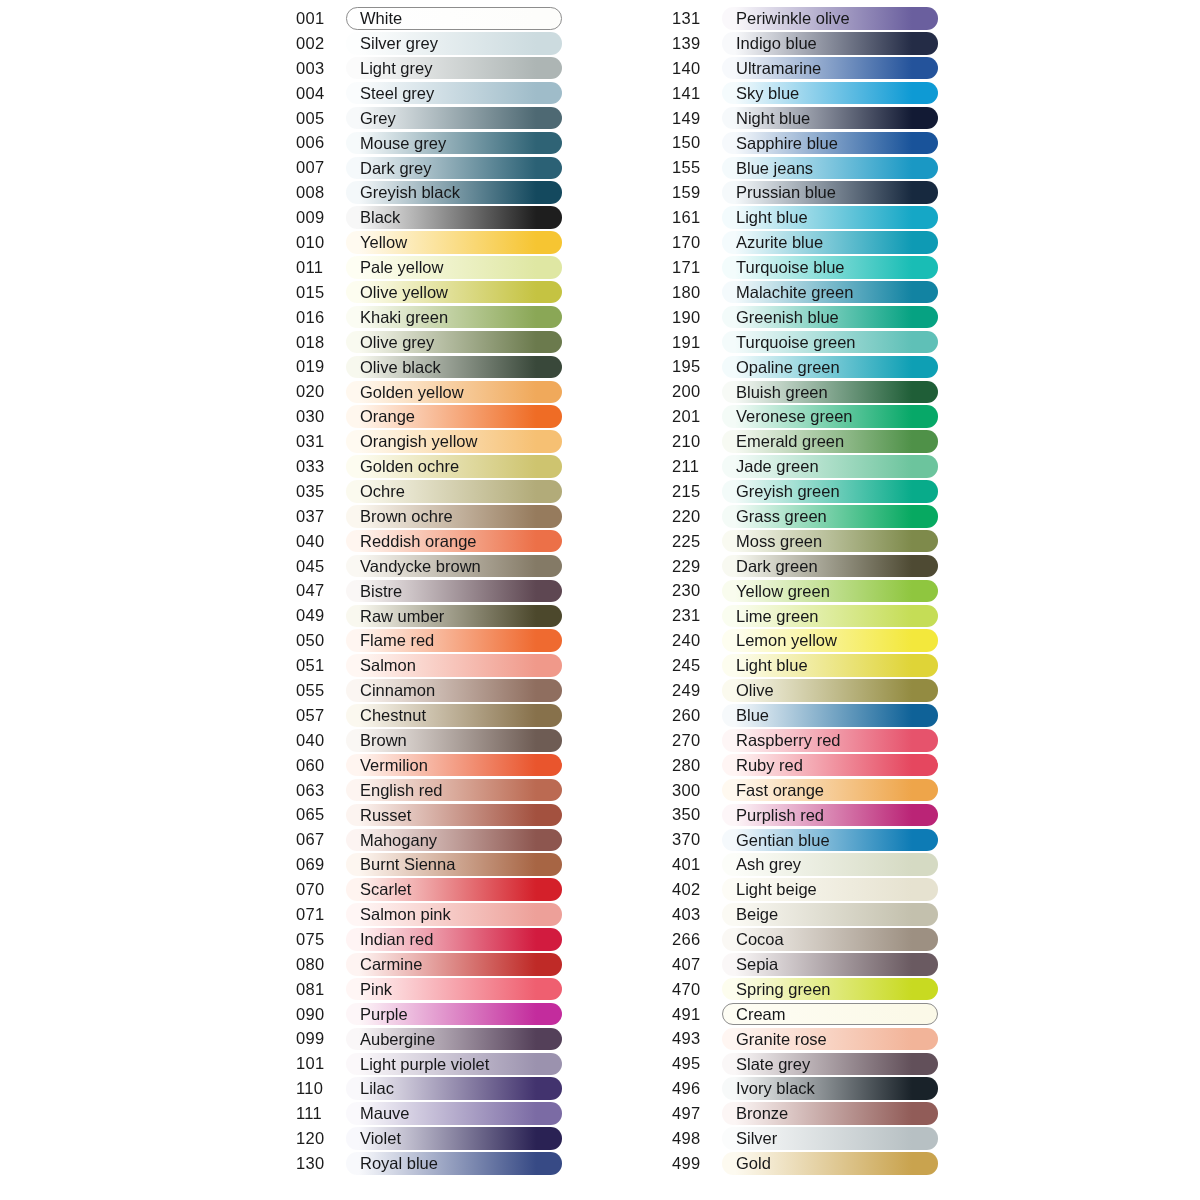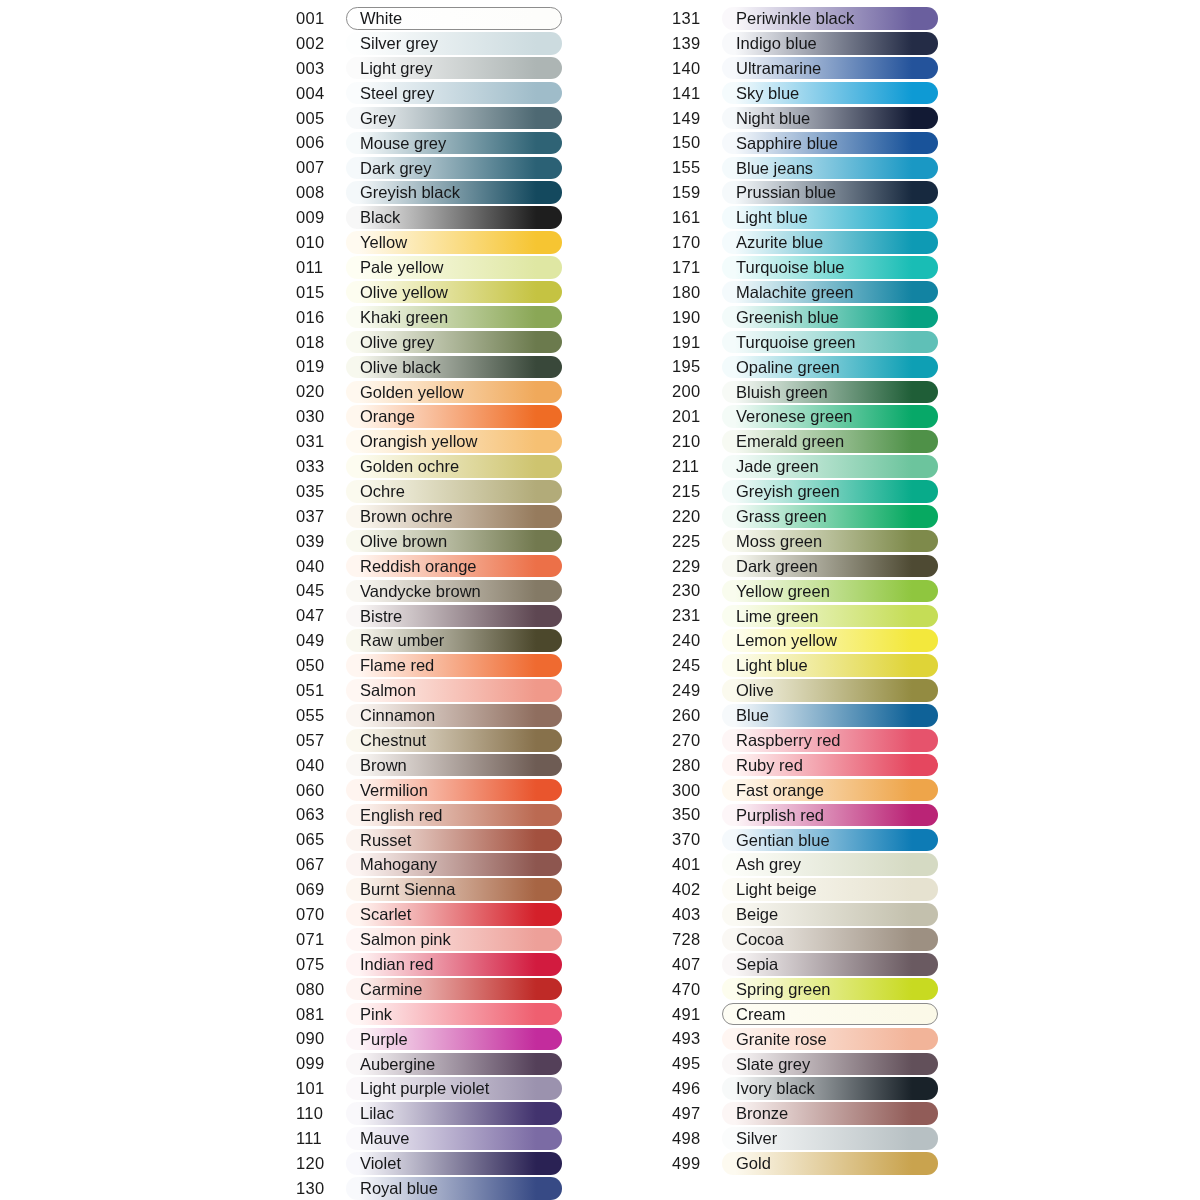--- a/index.html
+++ b/index.html
@@ -222,27 +222,20 @@
           </div>
         </div>
         <div class="swatch-row">
           <div class="code">037</div>
           <div class="bar-wrap">
             <div class="bar" style="background: linear-gradient(to right, rgb(251, 247, 239) 0%, rgb(251, 247, 239) 6%, rgb(150, 123, 93) 88%, rgb(150, 123, 93) 100%);"></div>
             <div class="name">Brown ochre</div>
           </div>
         </div>
         <div class="swatch-row">
-          <div class="code">039</div>
-          <div class="bar-wrap">
-            <div class="bar" style="background: linear-gradient(to right, rgb(249, 249, 239) 0%, rgb(249, 249, 239) 6%, rgb(114, 121, 79) 88%, rgb(114, 121, 79) 100%);"></div>
-            <div class="name">Olive brown</div>
-          </div>
-        </div>
-        <div class="swatch-row">
           <div class="code">040</div>
           <div class="bar-wrap">
             <div class="bar" style="background: linear-gradient(to right, rgb(255, 246, 240) 0%, rgb(255, 246, 240) 6%, rgb(236, 112, 72) 88%, rgb(236, 112, 72) 100%);"></div>
             <div class="name">Reddish orange</div>
           </div>
         </div>
         <div class="swatch-row">
           <div class="code">045</div>
           <div class="bar-wrap">
             <div class="bar" style="background: linear-gradient(to right, rgb(250, 248, 243) 0%, rgb(250, 248, 243) 6%, rgb(132, 122, 102) 88%, rgb(132, 122, 102) 100%);"></div>
@@ -416,21 +409,21 @@
             <div class="bar" style="background: linear-gradient(to right, rgb(248, 249, 252) 0%, rgb(248, 249, 252) 6%, rgb(55, 74, 133) 88%, rgb(55, 74, 133) 100%);"></div>
             <div class="name">Royal blue</div>
           </div>
         </div>
       </div>
     <div class="column right">
         <div class="swatch-row">
           <div class="code">131</div>
           <div class="bar-wrap">
             <div class="bar" style="background: linear-gradient(to right, rgb(250, 248, 251) 0%, rgb(250, 248, 251) 6%, rgb(106, 95, 158) 88%, rgb(106, 95, 158) 100%);"></div>
-            <div class="name">Periwinkle black</div>
+            <div class="name">Periwinkle olive</div>
           </div>
         </div>
         <div class="swatch-row">
           <div class="code">139</div>
           <div class="bar-wrap">
             <div class="bar" style="background: linear-gradient(to right, rgb(248, 249, 251) 0%, rgb(248, 249, 251) 6%, rgb(36, 44, 70) 88%, rgb(36, 44, 70) 100%);"></div>
             <div class="name">Indigo blue</div>
           </div>
         </div>
         <div class="swatch-row">
@@ -672,21 +665,21 @@
           </div>
         </div>
         <div class="swatch-row">
           <div class="code">403</div>
           <div class="bar-wrap">
             <div class="bar" style="background: linear-gradient(to right, rgb(251, 250, 244) 0%, rgb(251, 250, 244) 6%, rgb(195, 192, 173) 88%, rgb(195, 192, 173) 100%);"></div>
             <div class="name">Beige</div>
           </div>
         </div>
         <div class="swatch-row">
-          <div class="code">728</div>
+          <div class="code">266</div>
           <div class="bar-wrap">
             <div class="bar" style="background: linear-gradient(to right, rgb(250, 248, 244) 0%, rgb(250, 248, 244) 6%, rgb(157, 144, 130) 88%, rgb(157, 144, 130) 100%);"></div>
             <div class="name">Cocoa</div>
           </div>
         </div>
         <div class="swatch-row">
           <div class="code">407</div>
           <div class="bar-wrap">
             <div class="bar" style="background: linear-gradient(to right, rgb(250, 247, 247) 0%, rgb(250, 247, 247) 6%, rgb(106, 90, 97) 88%, rgb(106, 90, 97) 100%);"></div>
             <div class="name">Sepia</div>

